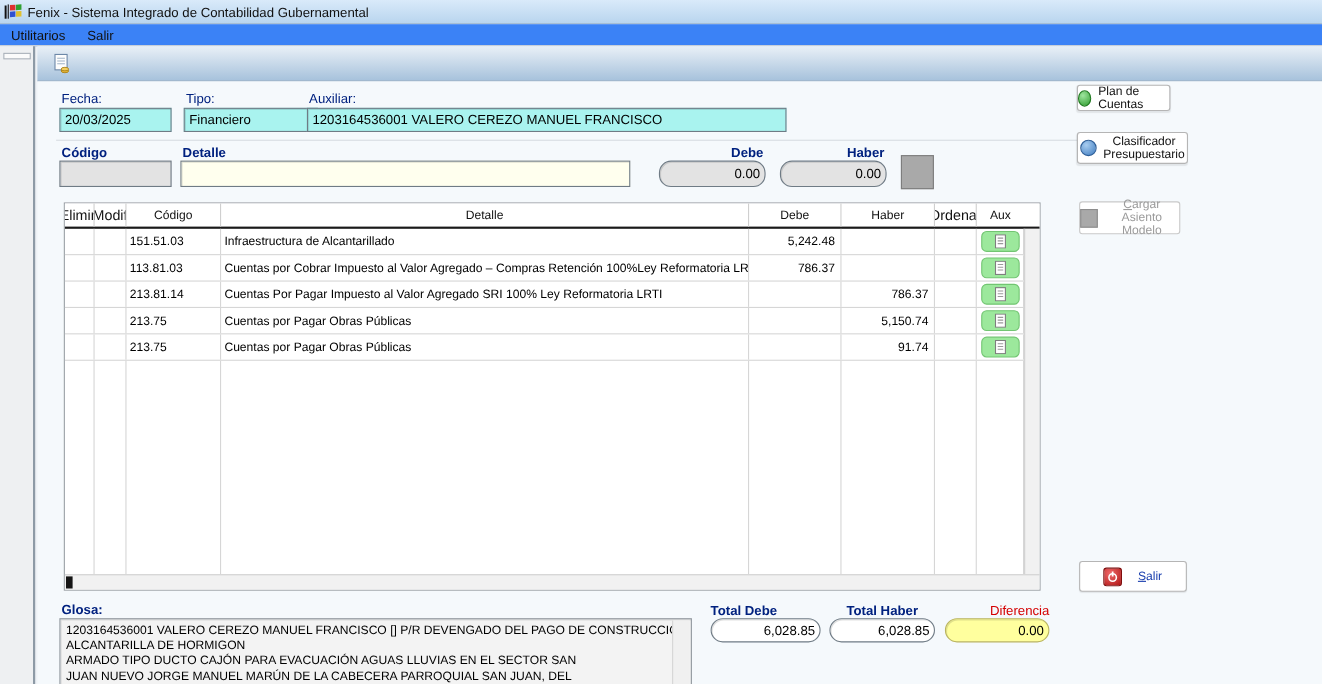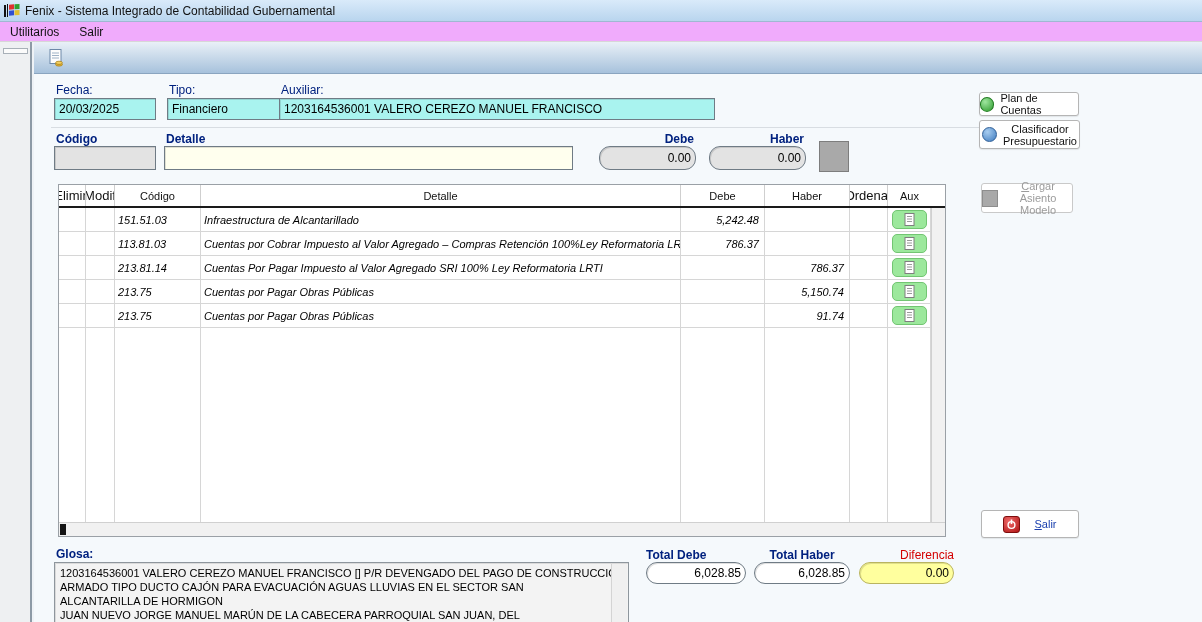--- a/index.html
+++ b/index.html
@@ -8,21 +8,21 @@
   .screen { position:relative; width:1202px; height:622px; overflow:hidden; background:#eef2f6; }
 
   
   .titlebar { position:absolute; left:0; top:0; width:1202px; height:22px;
     background:linear-gradient(#d9eafa,#b9d5ee); display:flex; align-items:center; gap:5px;
     padding-left:4px; border-bottom:1px solid #9fb8d2; }
   .titlebar .title { font-size:12px; color:#111; }
 
   
   .menubar { position:absolute; left:0; top:22px; width:1202px; height:20px;
-    background:#f0abfc; border-bottom:1px solid #d7d7d7; display:flex; align-items:center; }
+    background:#3b82f6; border-bottom:1px solid #d7d7d7; display:flex; align-items:center; }
   .menu-item { padding:2px 10px; font-size:12px; color:#111; }
 
   
   .left-strip { position:absolute; left:0; top:42px; width:32px; height:580px;
     background:#eef0f2; border-right:2px solid #8d9aa6; }
   .grip { position:absolute; left:3px; top:6px; width:25px; height:6px; background:#fbfbfb;
     border:1px solid #a8b0b8; }
 
   
   .toolbar { position:absolute; left:34px; top:42px; width:1168px; height:32px;
@@ -50,21 +50,21 @@
   .gray-btn { position:absolute; background:#a9a9a9; border:1px solid #7d7d7d; }
 
   
   .grid { position:absolute; left:24px; top:110px; width:888px; height:353px; background:#fff;
     border:1px solid #9aa0a6; }
   .grid-head { display:flex; height:23px; border-bottom:2px solid #1a1a1a; background:#fff; }
   .hc { display:flex; align-items:center; justify-content:center; font-size:11px; color:#111;
     border-right:1px solid #cfcfcf; overflow:hidden; white-space:nowrap; }
   .hc.small { font-size:13px; }
   .grid-body { position:relative; }
-  .row { display:flex; height:24px; border-bottom:1px solid #d6d6d6;font-style:italic; }
+  .row { display:flex; height:24px; border-bottom:1px solid #d6d6d6; }
   .cell { display:flex; align-items:center; font-size:11px; border-right:1px solid #d6d6d6;
     overflow:hidden; white-space:nowrap; padding:0 3px; }
   .cell.r { justify-content:flex-end; padding-right:5px; }
   .cell.c { justify-content:center; }
   .c-elimin{width:27px}.c-modif{width:29px}.c-codigo{width:86px}.c-detalle{width:480px}
   .c-debe{width:84px}.c-haber{width:85px}.c-ordenar{width:38px}.c-aux{width:43px}
   .aux-btn { width:35px; height:19px; background:#9ce89c; border:1px solid #72c572; border-radius:5px;
     display:flex; align-items:center; justify-content:center; }
   .empty-zone { position:relative; flex:1; }
   .vline { position:absolute; top:0; bottom:0; width:1px; background:#d6d6d6; }
@@ -287,21 +287,21 @@
           <div class="vline" style="left:871px;"></div>
         </div>
       </div>
 
       <div class="vscroll"></div>
       <div class="hscroll">
         <div class="hthumb"></div>
       </div>
     </div>
 
-    <div class="btn" style="left:945px; top:18px; width:100px; height:24px;">
+    <div class="btn" style="left:945px; top:3px; width:85px; height:24px;">
       <span class="sphere green"></span>
       <span>Plan de Cuentas</span>
     </div>
 
     <div class="btn" style="left:945px; top:46px; width:101px; height:29px;">
       <span class="sphere blue"></span>
       <span class="two-line"><span>Clasificador</span><br><span>Presupuestario</span></span>
     </div>
 
     <div class="btn disabled" style="left:947px; top:109px; width:92px; height:30px;">
@@ -315,22 +315,22 @@
             <circle cx="5.5" cy="6" r="3.4" fill="none" stroke="#fff" stroke-width="1.4"></circle>
             <line x1="5.5" y1="0.5" x2="5.5" y2="5" stroke="#fff" stroke-width="1.6"></line>
           </svg>
       </span>
       <span class="blue-text"><span class="ul">S</span><span>alir</span></span>
     </div>
 
     <span class="lbl b" style="left:22px; top:473px;">Glosa:</span>
     <div class="glosa-box">
       <div class="glosa-line">1203164536001 VALERO CEREZO MANUEL FRANCISCO  [] P/R DEVENGADO DEL PAGO DE CONSTRUCCIÓN DE</div>
+      <div class="glosa-line">ALCANTARILLA DE HORMIGON</div>
       <div class="glosa-line">ARMADO TIPO DUCTO CAJÓN PARA EVACUACIÓN AGUAS LLUVIAS EN EL SECTOR SAN</div>
-      <div class="glosa-line">ALCANTARILLA DE HORMIGON</div>
       <div class="glosa-line">JUAN NUEVO JORGE MANUEL MARÚN DE LA CABECERA PARROQUIAL SAN JUAN, DEL</div>
       <div class="glosa-scroll"></div>
     </div>
 
     <span class="lbl b" style="left:612px; top:474px; width:100px; ">Total Debe</span>
     <div class="field num" style="left:612px; top:488px; width:100px; height:22px; background:#fff;">6,028.85</div>
 
     <span class="lbl b" style="left:720px; top:474px; width:96px; text-align:center;">Total Haber</span>
     <div class="field num" style="left:720px; top:488px; width:96px; height:22px; background:#fff;">6,028.85</div>
 

